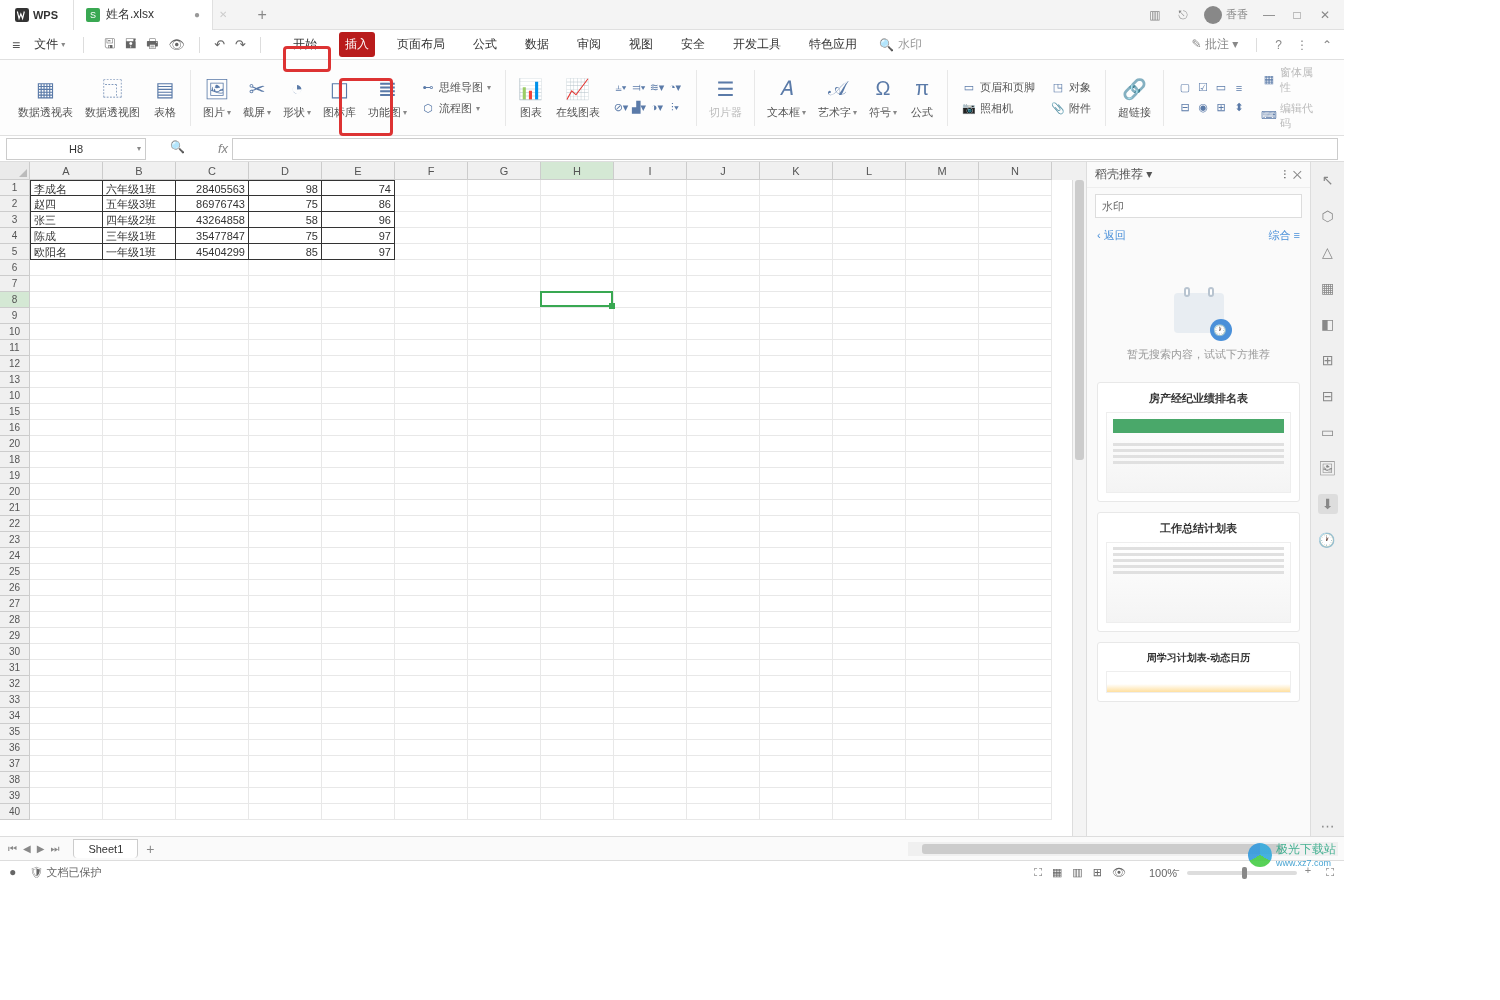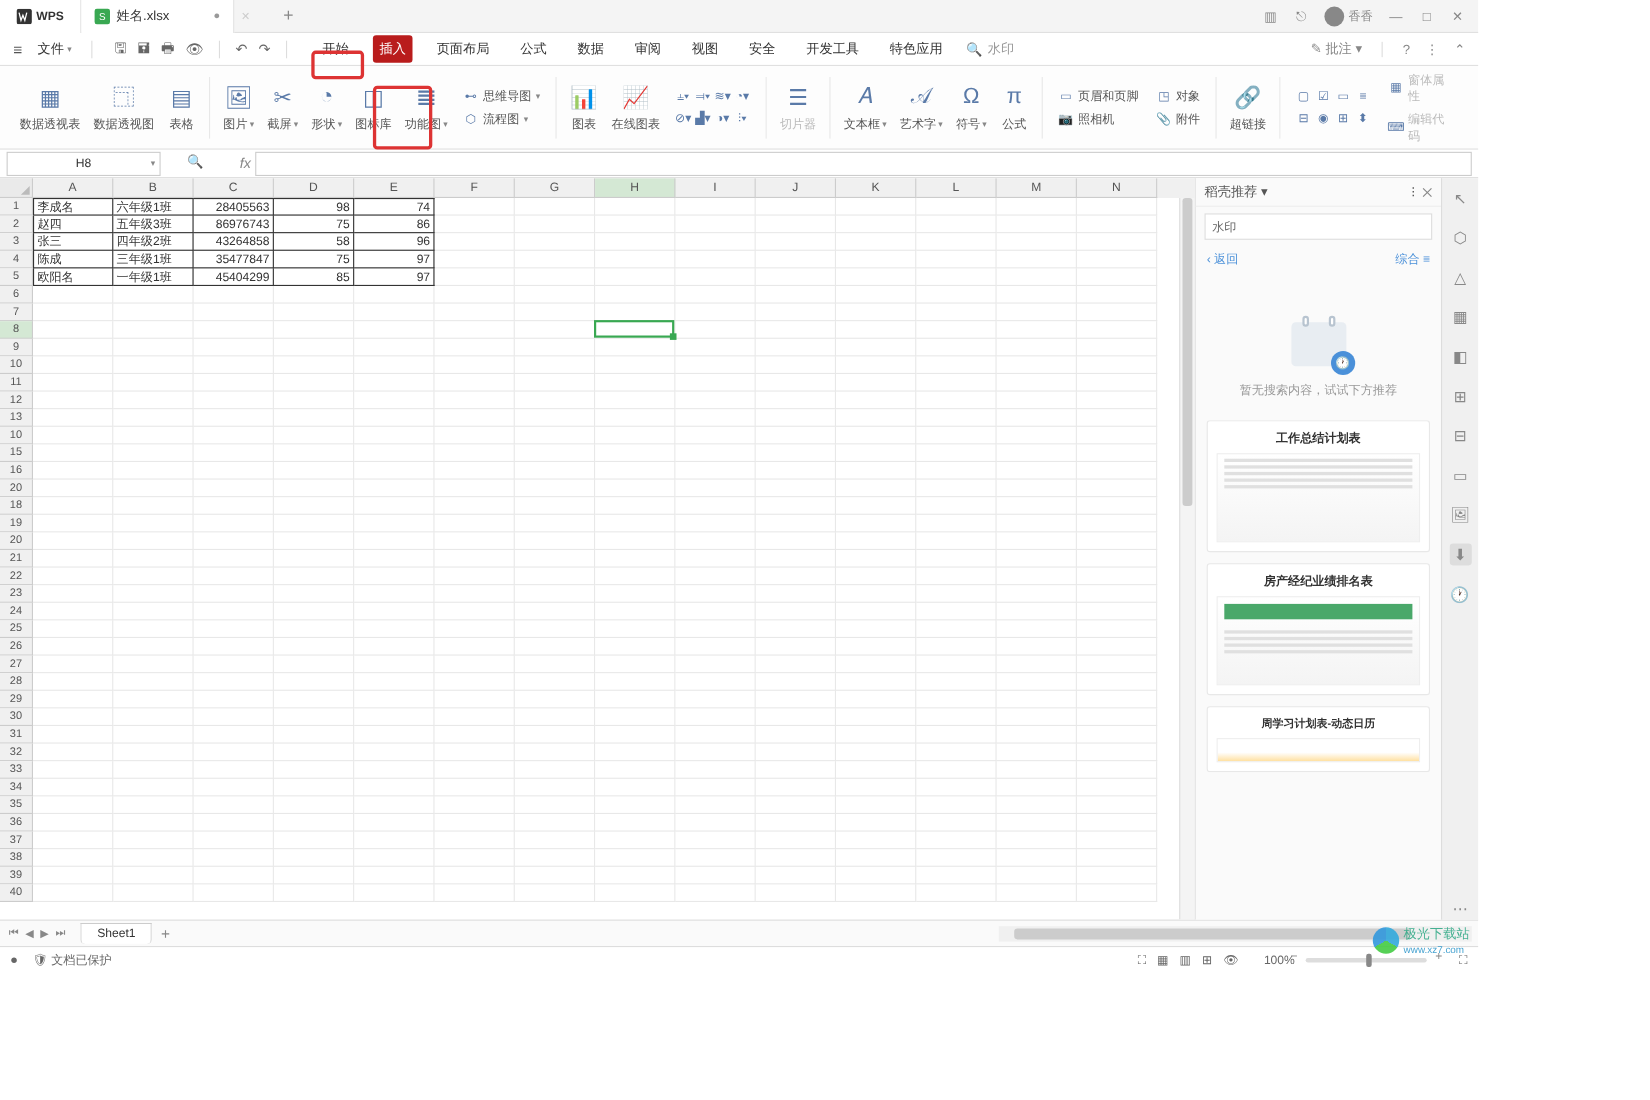--- a/index.html
+++ b/index.html
@@ -1068,36 +1068,36 @@
       <div class="calendar-icon">
         <div class="calendar-body"></div>
         <div class="calendar-ring ring1"></div>
           <div class="calendar-ring ring2"></div>
         <div class="calendar-clock">🕐</div>
       </div>
       <span>暂无搜索内容，试试下方推荐</span>
     </div>
     <div class="template-list">
       <div class="template-card">
-        <div class="template-title">工作总结计划表</div>
+        <div class="template-title">房产经纪业绩排名表</div>
         <div class="template-preview">
+            <div class="tpl-green-bar"></div>
             <div class="tpl-lines">
-              <div class="tpl-line"></div>
               <div class="tpl-line"></div>
               <div class="tpl-line"></div>
               <div class="tpl-line"></div>
               <div class="tpl-line"></div>
             </div>
           </div>
       </div>
       <div class="template-card">
-        <div class="template-title">房产经纪业绩排名表</div>
+        <div class="template-title">工作总结计划表</div>
         <div class="template-preview">
-            <div class="tpl-green-bar"></div>
             <div class="tpl-lines">
+              <div class="tpl-line"></div>
               <div class="tpl-line"></div>
               <div class="tpl-line"></div>
               <div class="tpl-line"></div>
               <div class="tpl-line"></div>
             </div>
           </div>
       </div>
       <div class="template-card" style="height:60px">
         <div class="template-title" style="font-size:10px">周学习计划表-动态日历</div>
         <div class="template-preview" style="background:linear-gradient(#fff 60%,#ffe0a0)"></div>

